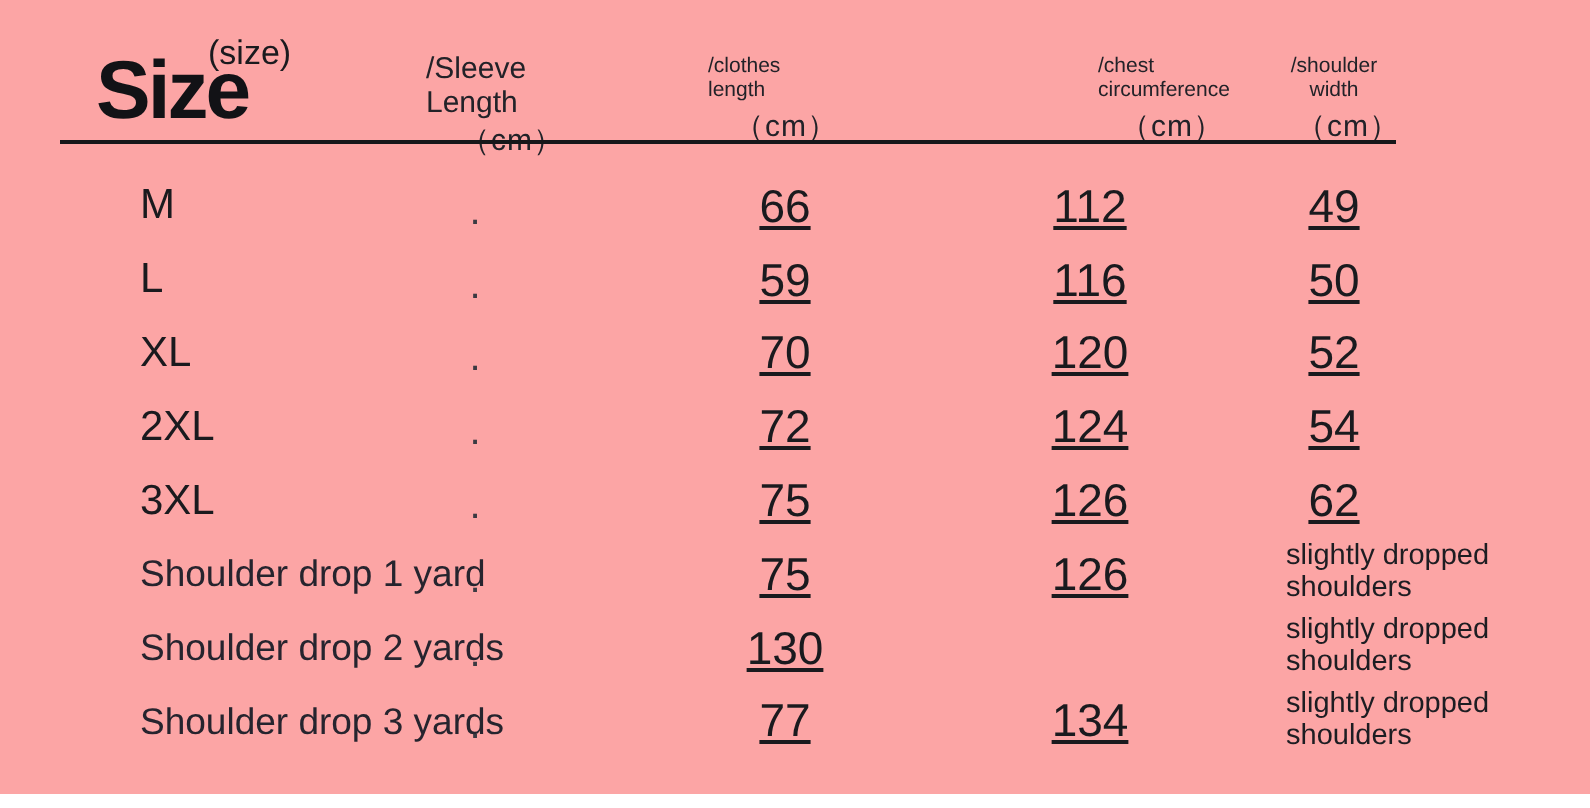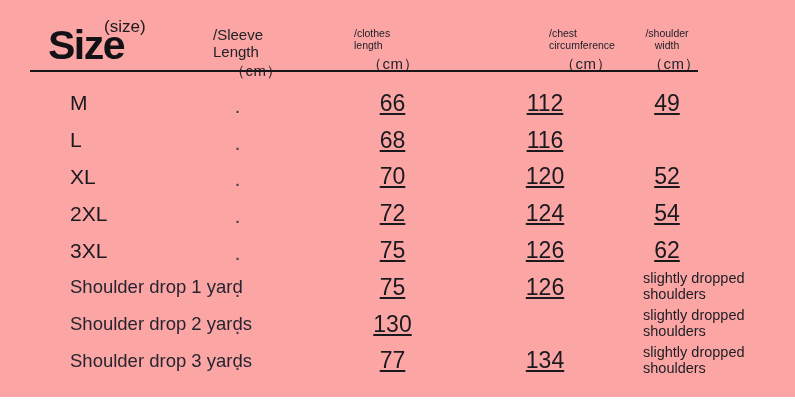--- a/index.html
+++ b/index.html
@@ -141,22 +141,23 @@
       <div class="cell size">M</div>
       <div class="cell dot">.</div>
       <div class="cell num">66</div>
       <div class="cell num">112</div>
       <div class="cell num">49</div>
     </div>
 
     <div class="row">
       <div class="cell size">L</div>
       <div class="cell dot">.</div>
-      <div class="cell num">68</div>
+      <div class="cell num">59</div>
       <div class="cell num">116</div>
+      <div class="cell num">50</div>
     </div>
 
     <div class="row">
       <div class="cell size">XL</div>
       <div class="cell dot">.</div>
       <div class="cell num">70</div>
       <div class="cell num">120</div>
       <div class="cell num">52</div>
     </div>
 

